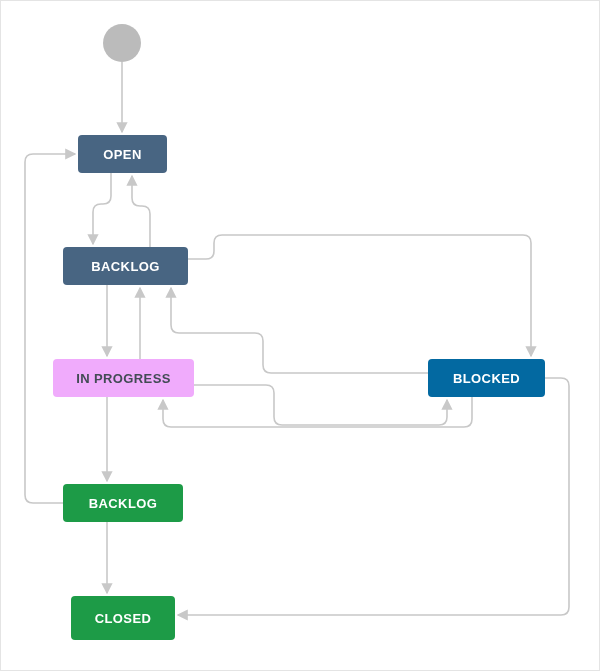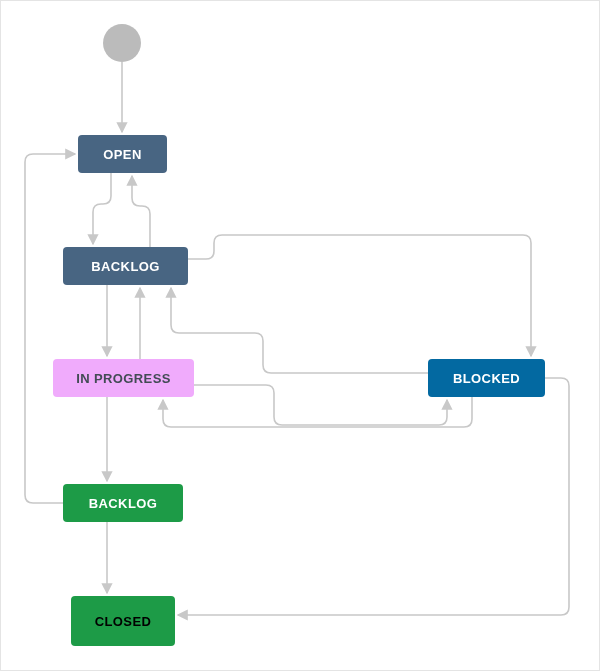--- a/index.html
+++ b/index.html
@@ -99,17 +99,17 @@
   </div>
 
   <div class="node" style="left:427px; top:358px; width:117px; height:38px; background:#0369a1; color:#ffffff;">
     <span>BLOCKED</span>
   </div>
 
   <div class="node" style="left:62px; top:483px; width:120px; height:38px; background:#1d9b47; color:#ffffff;">
     <span>BACKLOG</span>
   </div>
 
-  <div class="node" style="left:70px; top:595px; width:104px; height:50px; background:#1d9b47; color:#000000;">
+  <div class="node" style="left:70px; top:595px; width:104px; height:44px; background:#1d9b47; color:#ffffff;">
     <span>CLOSED</span>
   </div>
 
 </div>
 
 </body></html>

